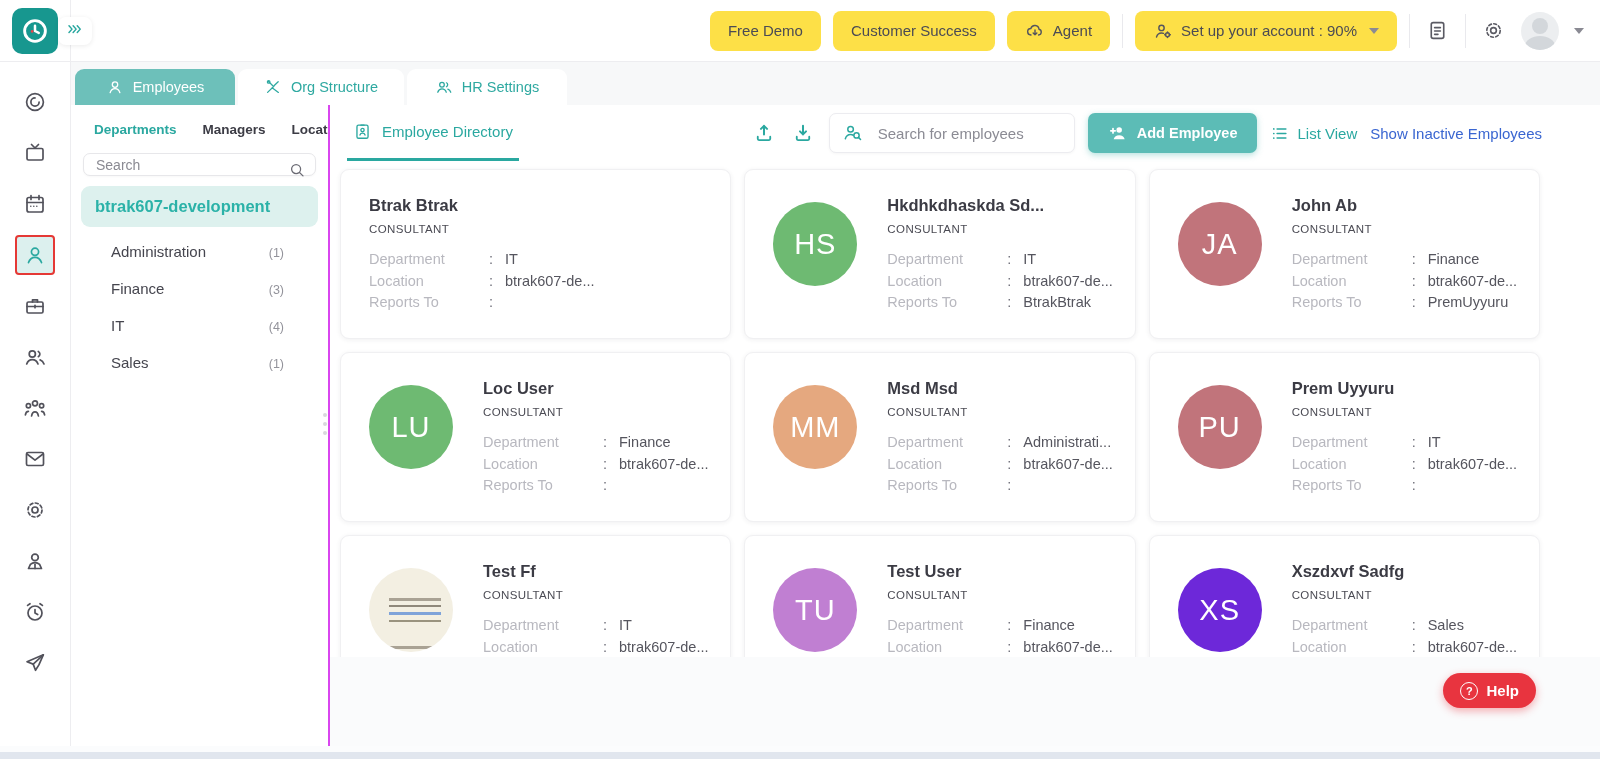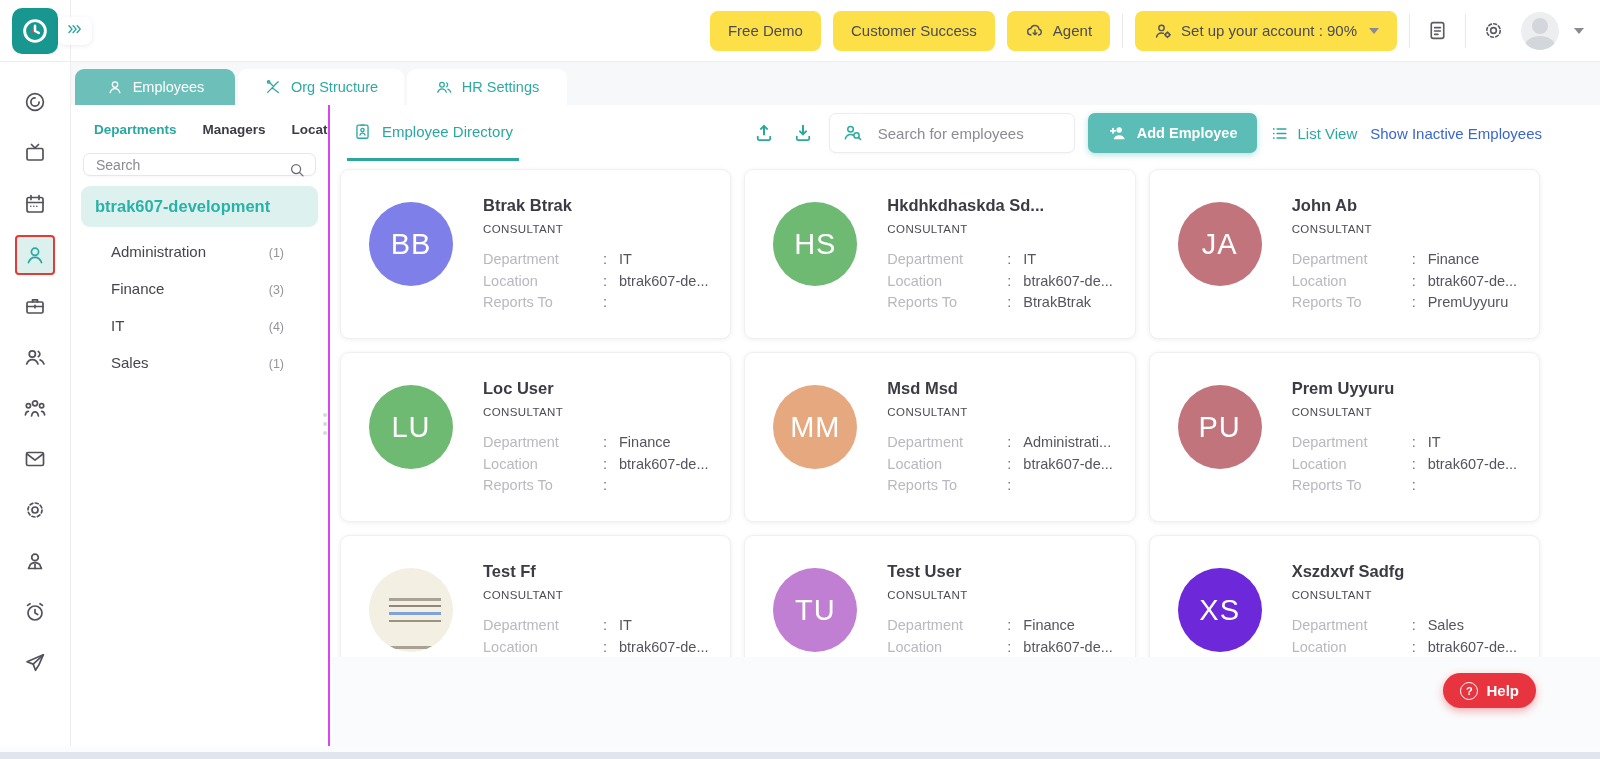--- a/index.html
+++ b/index.html
@@ -404,21 +404,20 @@
                   <path d="M9 6.3h11M9 12h11M9 17.7h11" stroke-width="2"></path>
                 </svg>
               </span>
             <span>List View</span>
           </button>
           <button class="show-inactive">Show Inactive Employees</button>
         </div>
         <div class="cards-viewport">
           <div class="cards-grid" id="cards">
               <div class="card">
-                <div class="card-avatar" style="background:#7e7fe8">BB</div>
                 <div class="card-info">
                   <div class="card-name">Btrak Btrak</div>
                   <div class="card-title">CONSULTANT</div>
                   <div class="card-fields">
                     <div class="f-row">
                       <span class="f-label">Department</span>
                       <span class="f-colon">:</span>
                       <span class="f-value">IT</span>
                     </div>
                     <div class="f-row">

